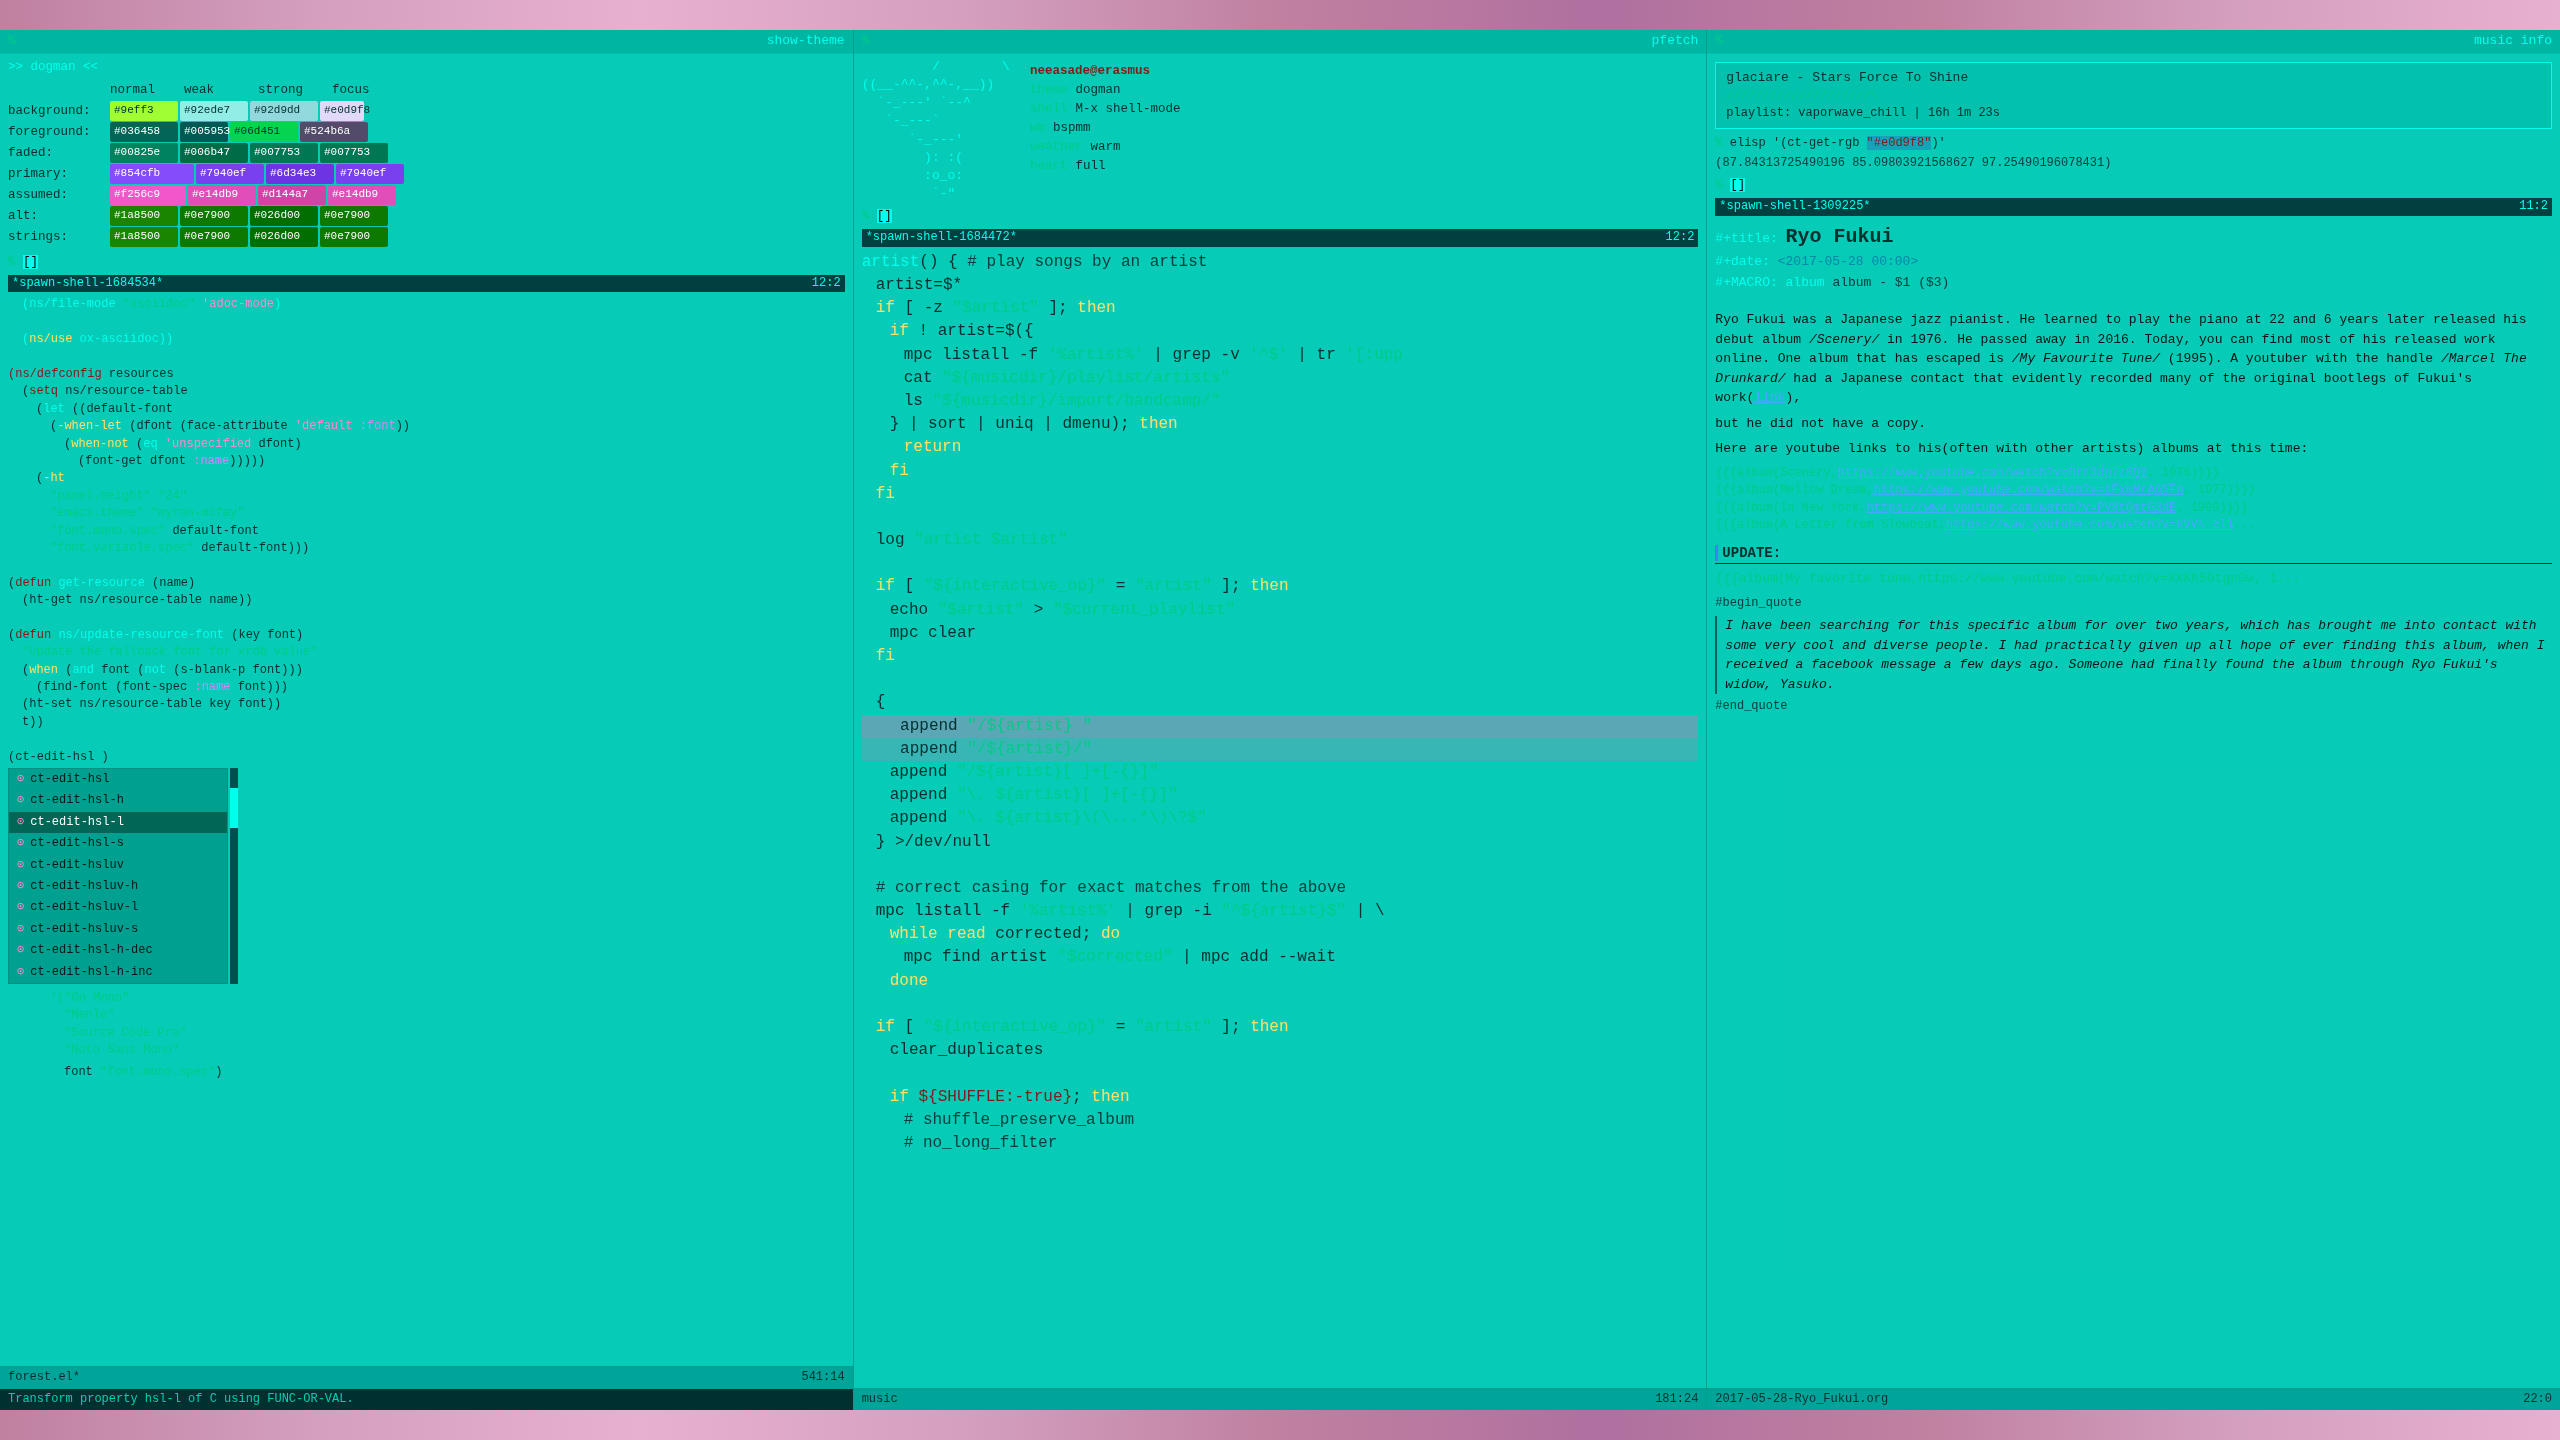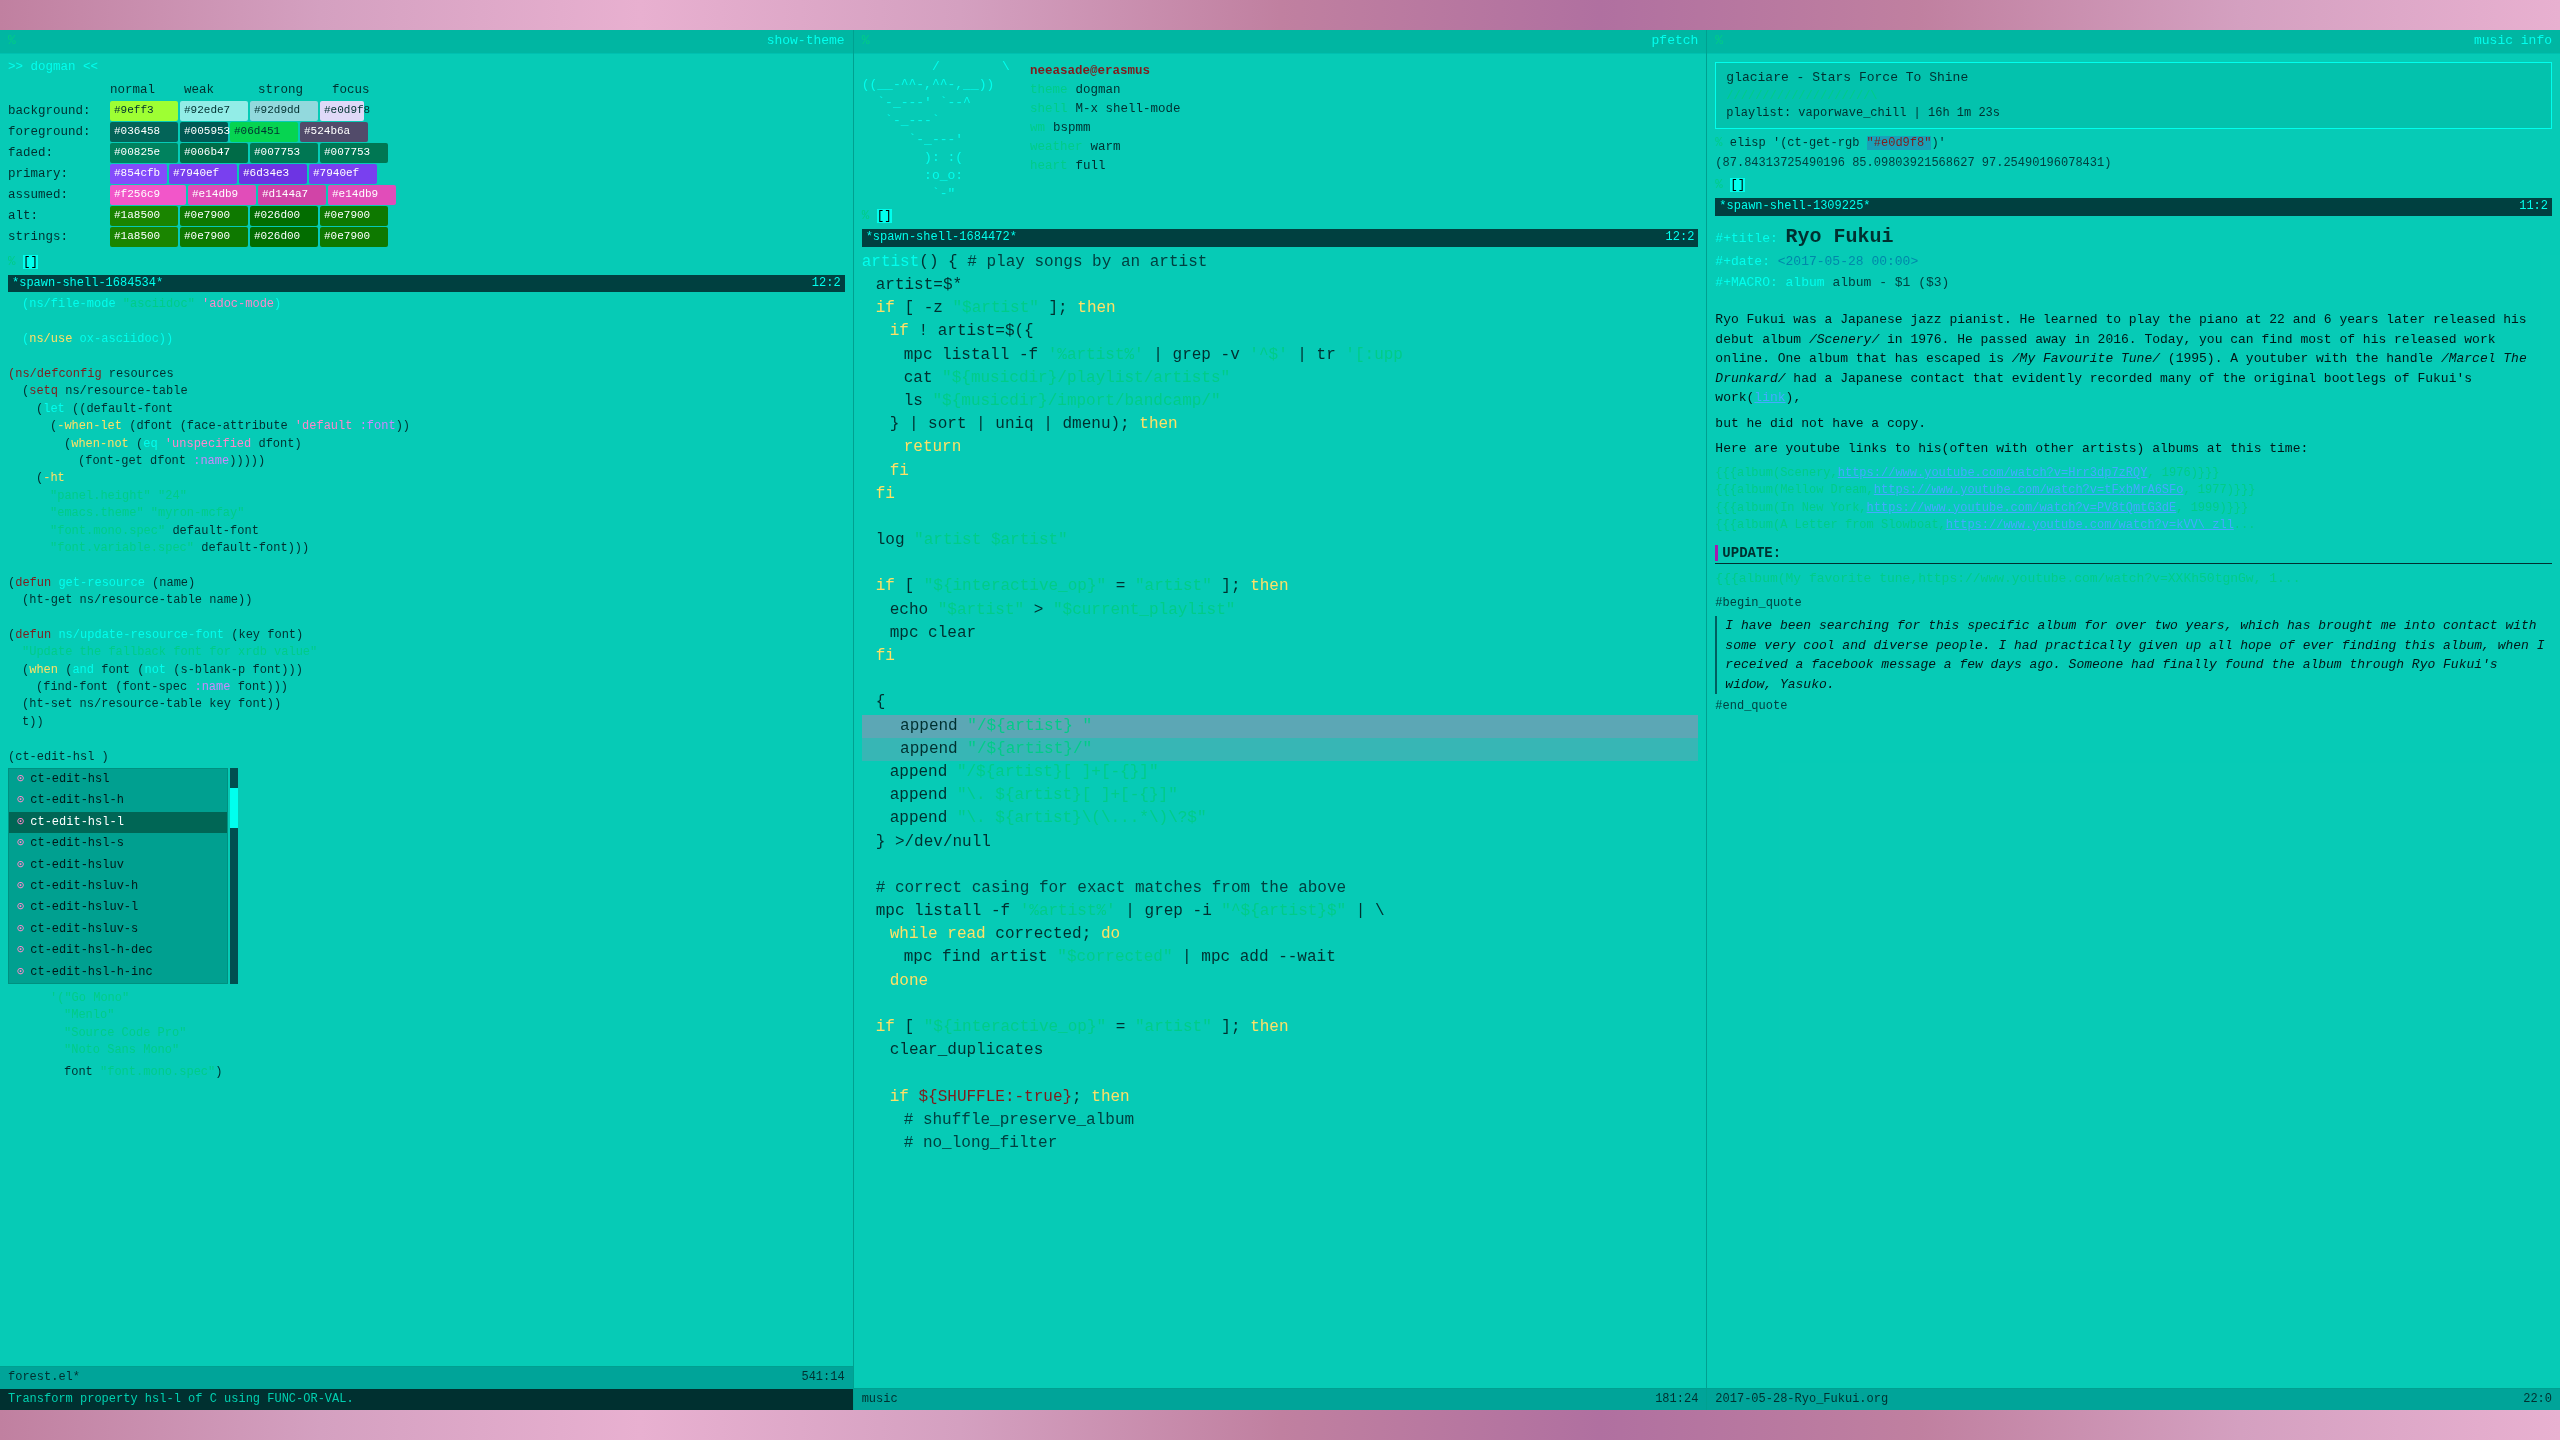--- a/index.html
+++ b/index.html
@@ -219,21 +219,21 @@
         <div class="theme-row">
           <span class="theme-label">faded:</span>
           <span class="theme-swatch" style="background:#00825e;width:68px;">#00825e</span>
           <span class="theme-swatch" style="background:#006b47;width:68px;">#006b47</span>
           <span class="theme-swatch" style="background:#007753;width:68px;">#007753</span>
           <span class="theme-swatch" style="background:#007753;width:68px;">#007753</span>
         </div>
 
         <div class="theme-row">
           <span class="theme-label">primary:</span>
-          <span class="theme-swatch" style="background:#854cfb;width:57px;">#854cfb</span>
+          <span class="theme-swatch" style="background:#854cfb;width:84px;">#854cfb</span>
           <span class="theme-swatch" style="background:#7940ef;width:68px;">#7940ef</span>
           <span class="theme-swatch" style="background:#6d34e3;width:68px;">#6d34e3</span>
           <span class="theme-swatch" style="background:#7940ef;width:68px;">#7940ef</span>
         </div>
 
         <div class="theme-row">
           <span class="theme-label">assumed:</span>
           <span class="theme-swatch" style="background:#f256c9;width:76px;">#f256c9</span>
           <span class="theme-swatch" style="background:#e14db9;width:68px;">#e14db9</span>
           <span class="theme-swatch" style="background:#d144a7;width:68px;">#d144a7</span>
@@ -522,21 +522,21 @@
 
           <div style="margin-top:4px;font-size:12px;">
             <div class="c-green">{{{album(Scenery,<span class="c-blue" style="text-decoration:underline;">https://www.youtube.com/watch?v=Hrr3dp7zRQY</span>, 1976)}}}</div>
             <div class="c-green">{{{album(Mellow Dream,<span class="c-blue" style="text-decoration:underline;">https://www.youtube.com/watch?v=tFxbMrA6SFo</span>, 1977)}}}</div>
             <div class="c-green">{{{album(In New York,<span class="c-blue" style="text-decoration:underline;">https://www.youtube.com/watch?v=PV8tQmtG3dE</span>, 1999)}}}</div>
             <div class="c-green">{{{album(A Letter from Slowboat,<span class="c-blue" style="text-decoration:underline;">https://www.youtube.com/watch?v=kVV\_zll</span>...</div>
           </div>
 
           <div style="margin-top:8px;">
             <div style="font-weight:bold;font-size:14px;border-bottom:1px solid #003030;margin-bottom:4px;">
-              <span style="border-left:3px solid #a21caf;padding-left:4px;">UPDATE:</span>
+              <span style="border-left:3px solid #3b82f6;padding-left:4px;">UPDATE:</span>
             </div>
           </div>
 
           <div style="margin-top:6px;">
             <span class="c-green">{{{album(My favorite tune,https://www.youtube.com/watch?v=XXKh50tgnGw, 1...</span>
           </div>
 
           <div style="margin-top:6px;">
             <div class="c-dark" style="font-size:12px;">#begin_quote</div>
             <div class="org-body" style="font-style:italic;border-left:2px solid #006060;padding-left:8px;margin:4px 0;">

